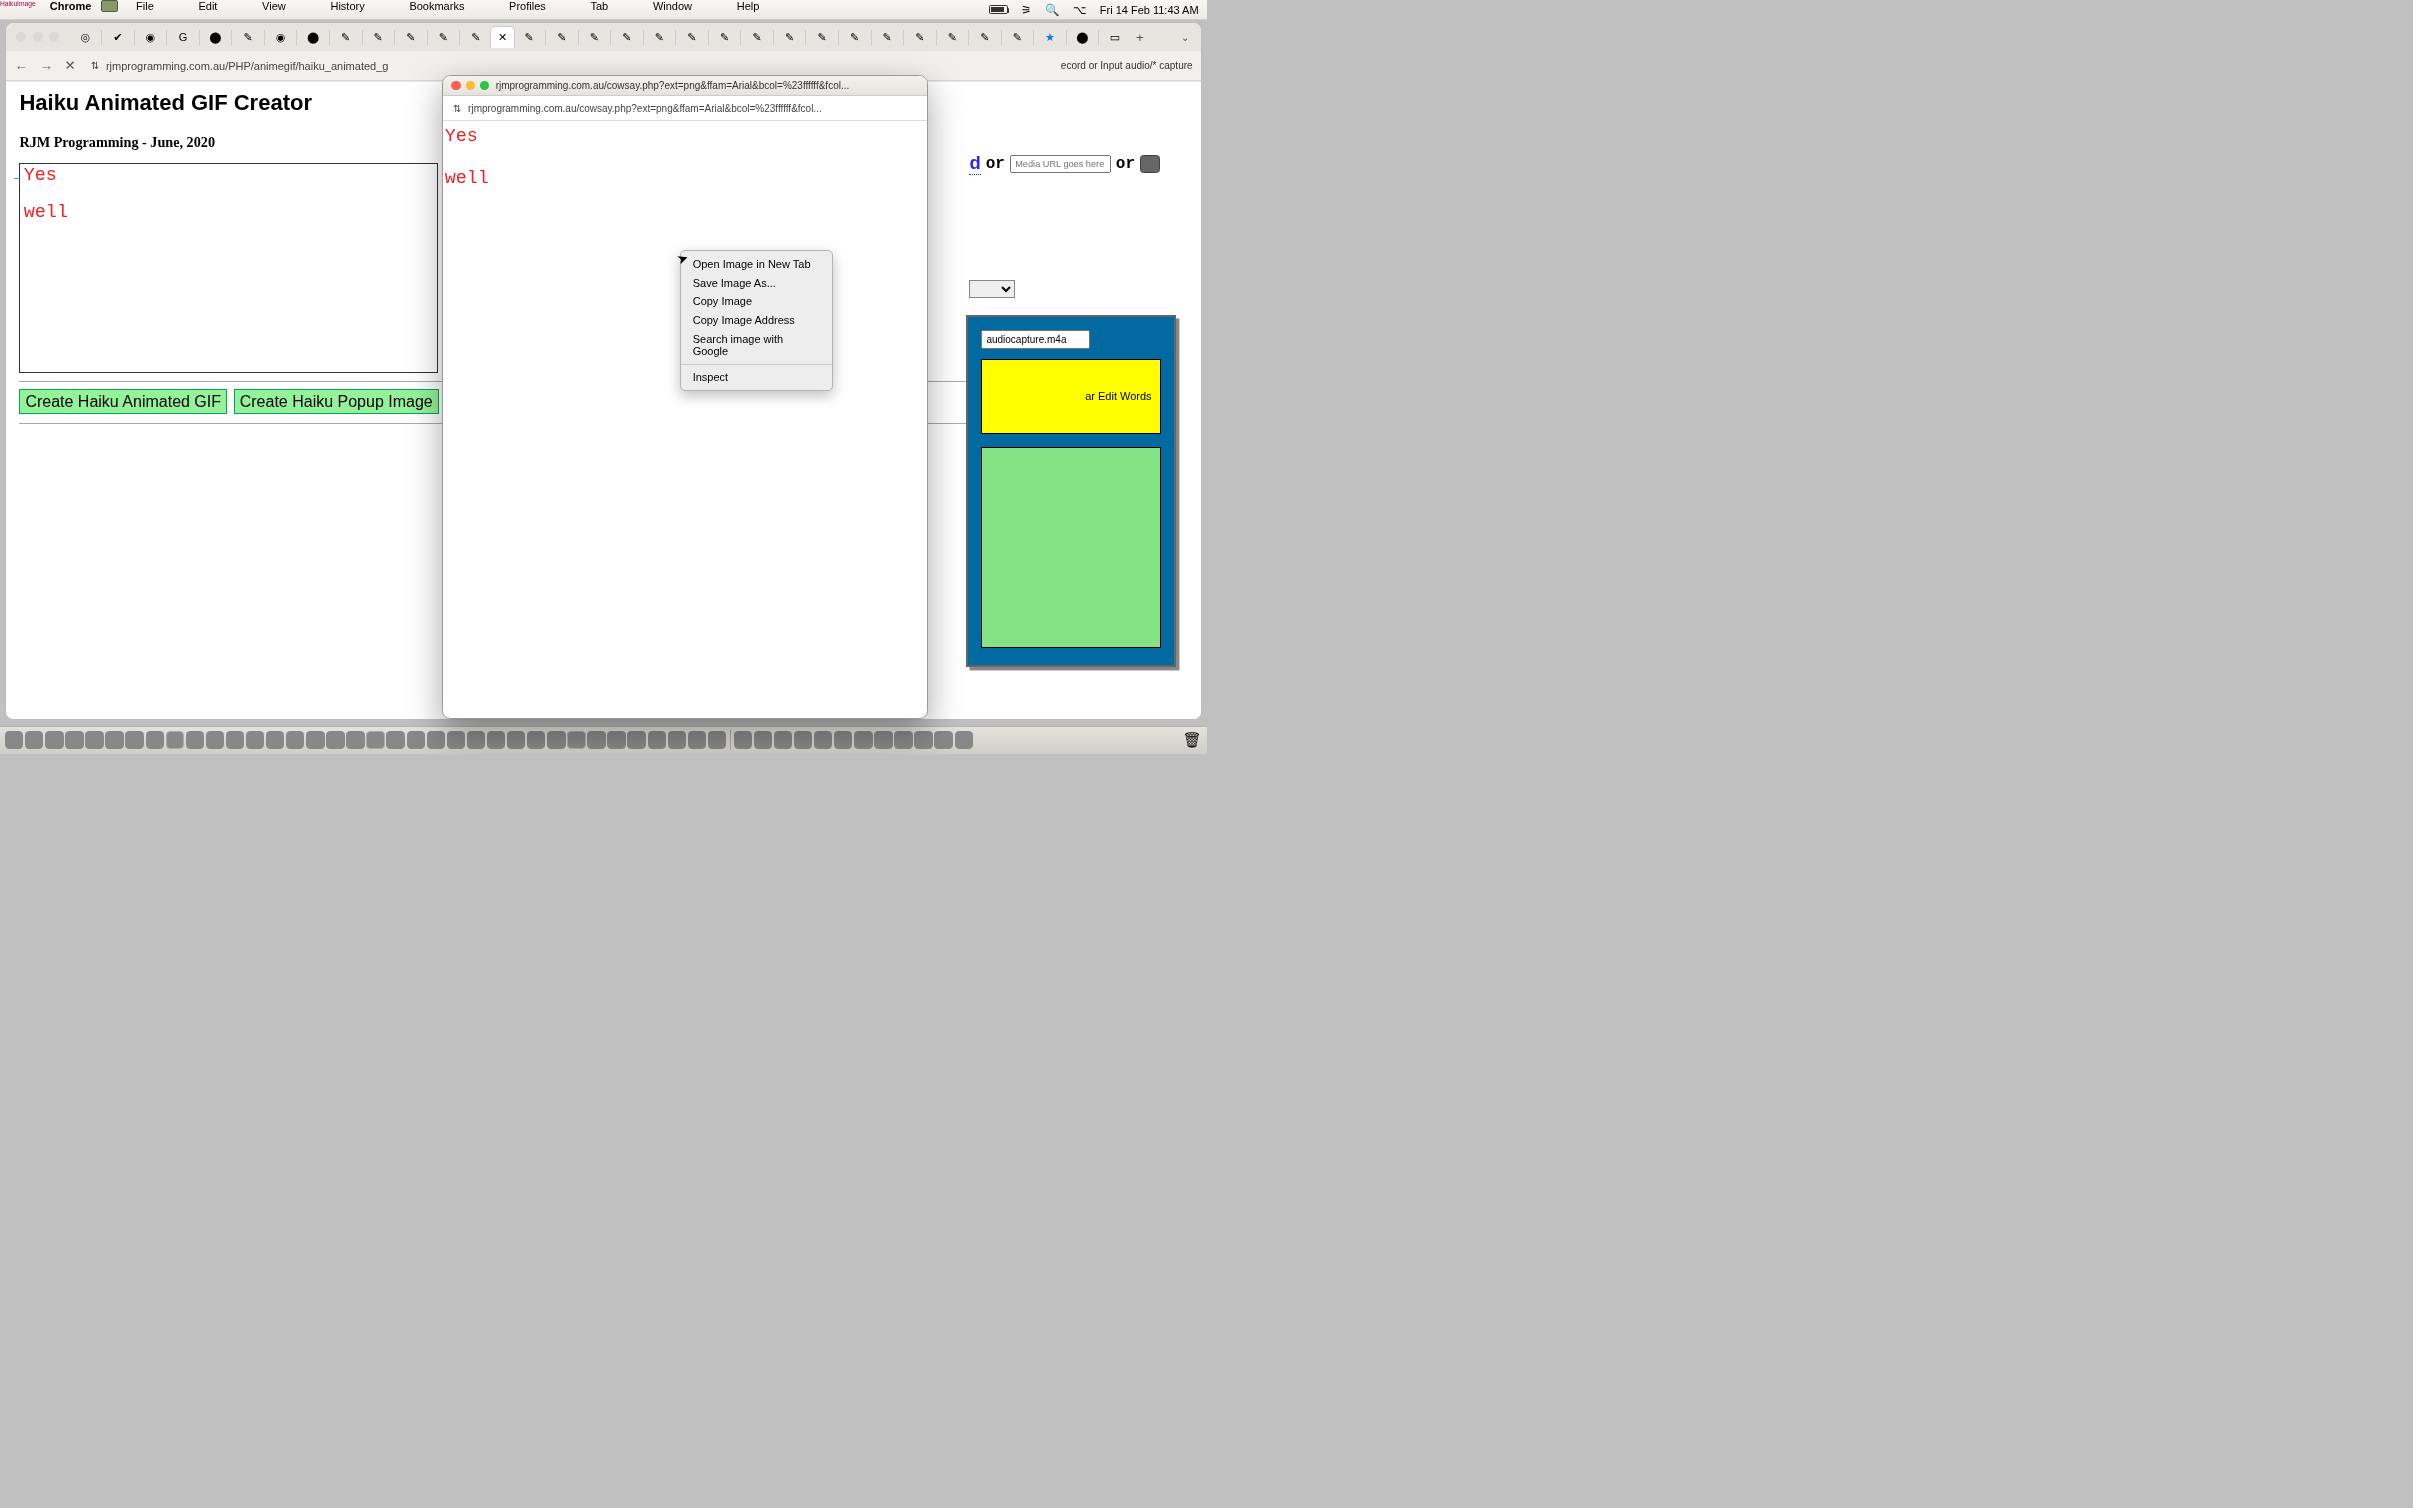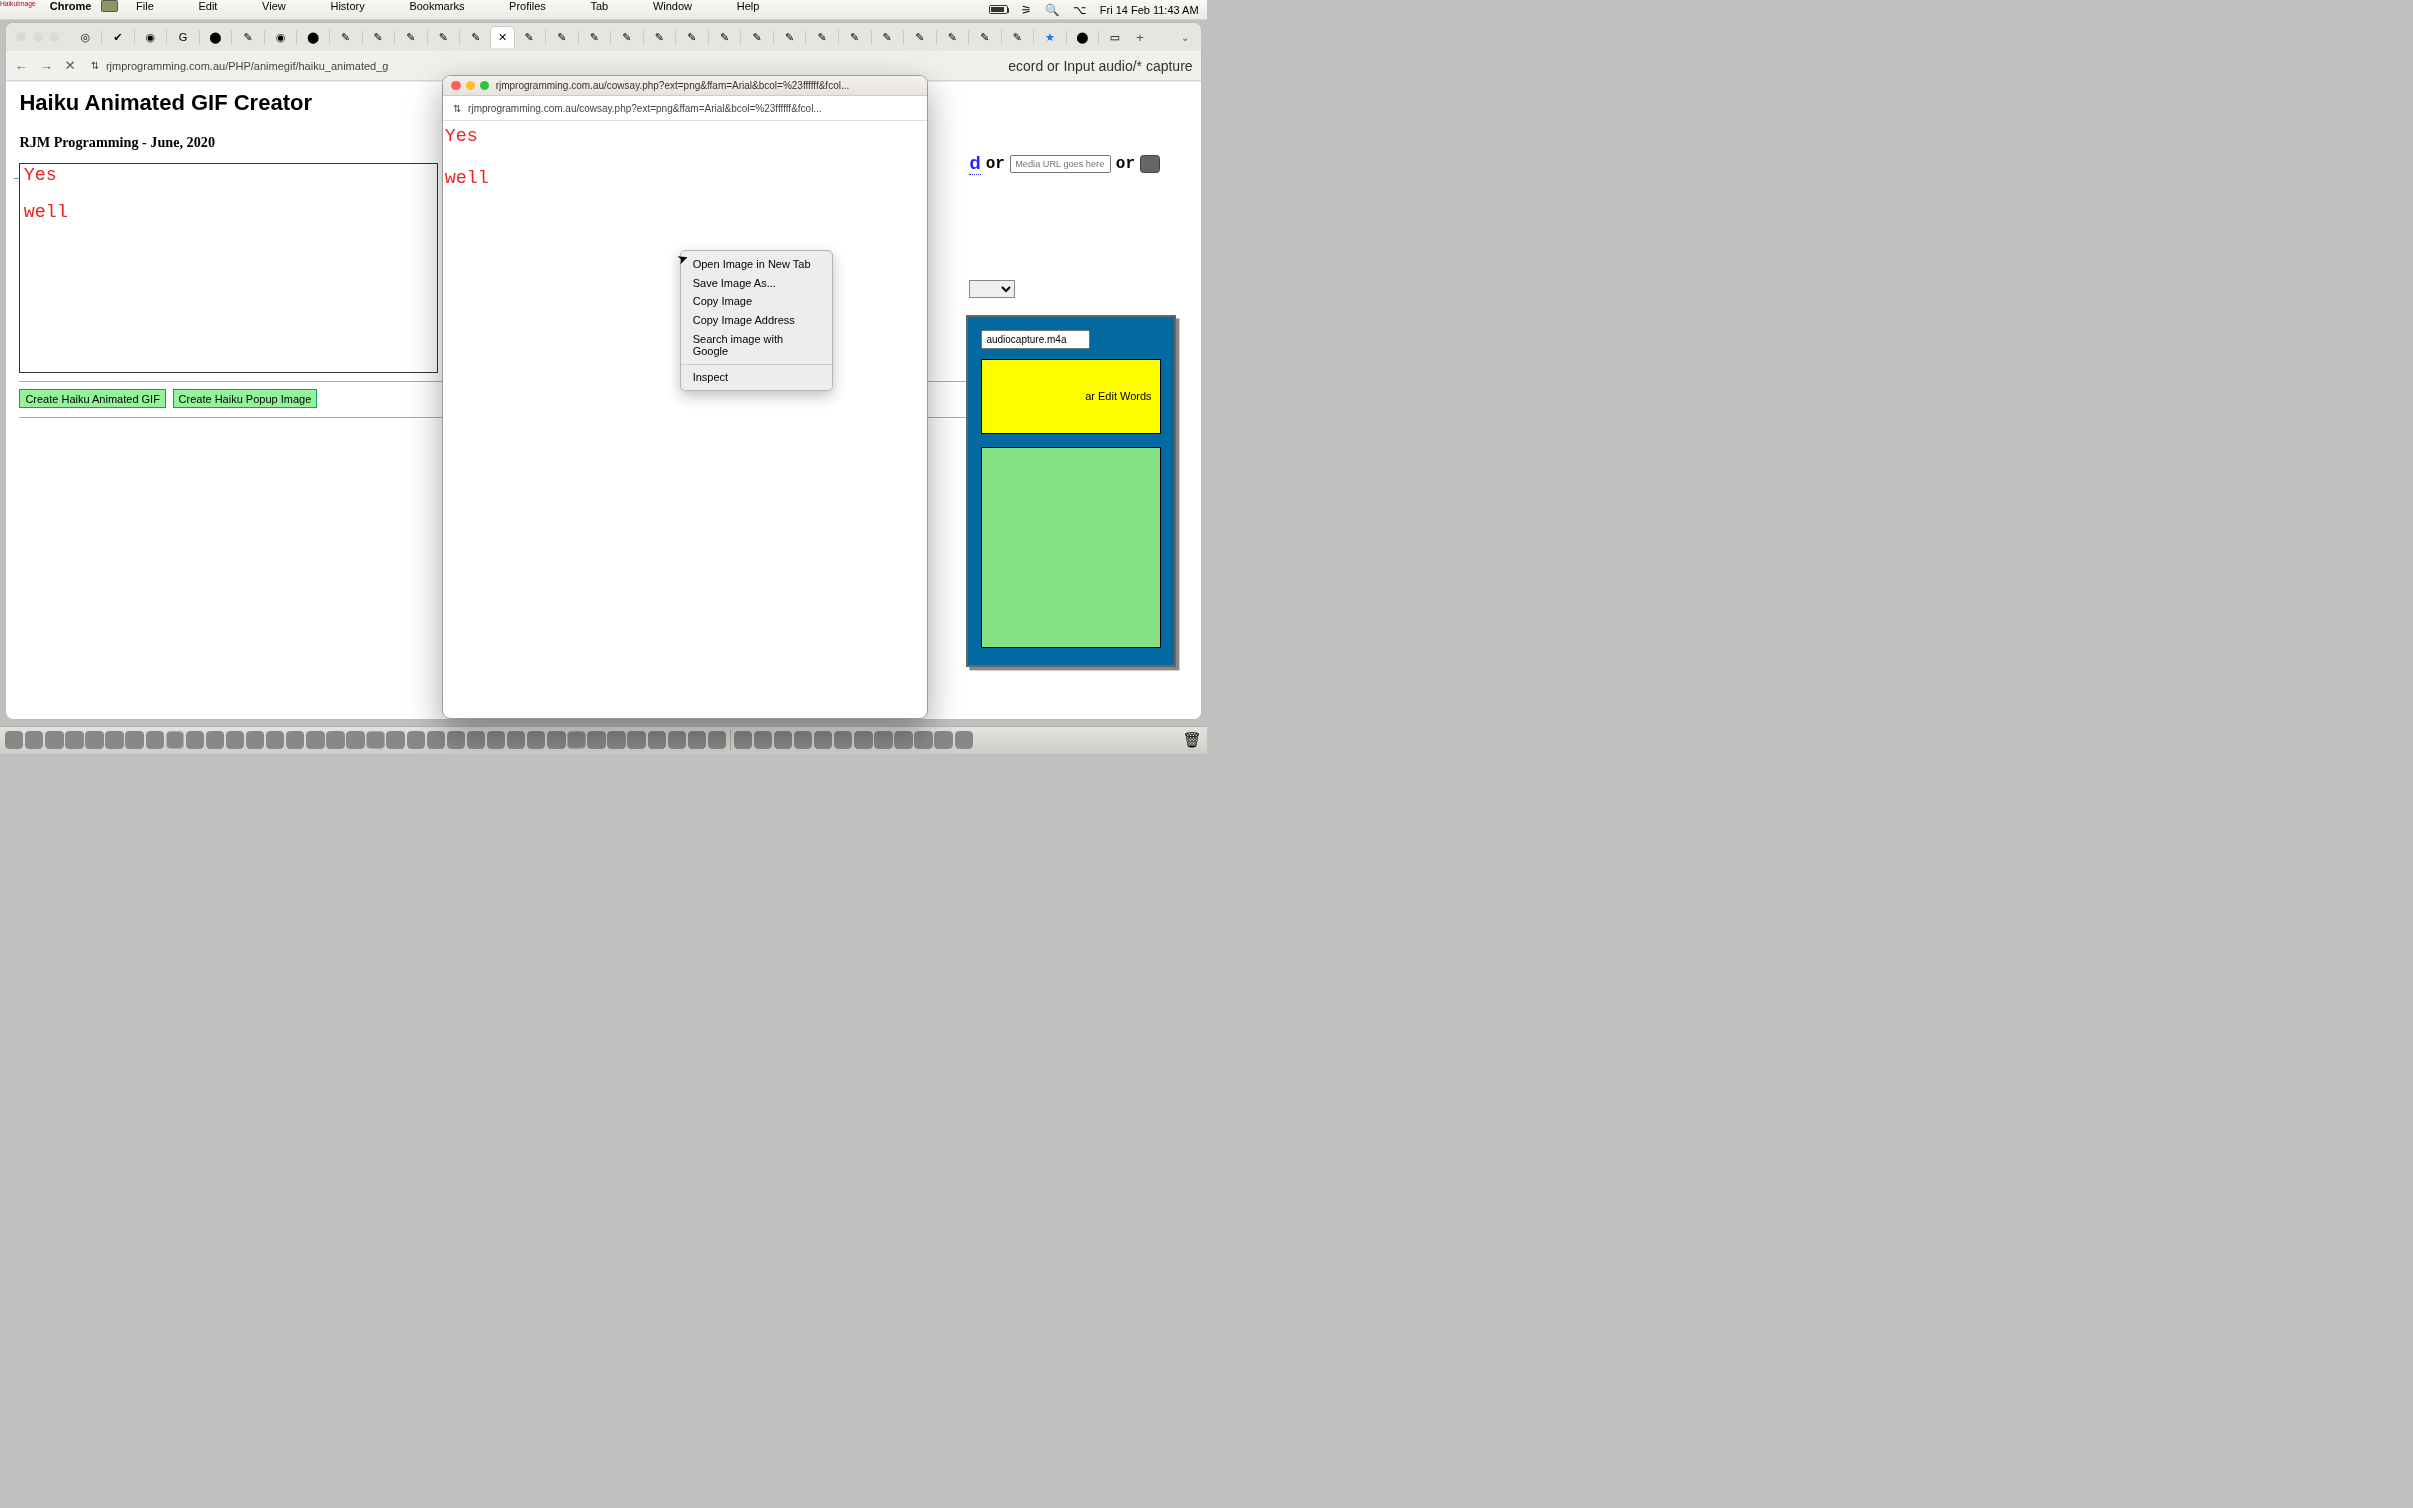--- a/index.html
+++ b/index.html
@@ -102,21 +102,21 @@
   line-height: 1.0;
   position:relative;
 }
 .haiku-box .cursor-mark { position:absolute; left:-6.7px; top:10px; color:#3a7dc9; font-size:10px; }
 .hr { border:0; border-top:0.8px solid #aaa; margin:8.4px 0 0 0; }
 .btnrow { margin-top: 6.7px; display:flex; gap:6.7px; }
 .btn-green {
   background:#94f29a;
   border:0.8px solid #0a5;
   padding:2.5px 5px;
-  font-size:11px;
+  font-size:16px;
 }
 
 
 .right-panel {
   position:absolute;
   top: 67px; right: 0; width: 235px; bottom: 0;
   background:#fff;
 }
 .right-top { padding:3.4px; font-size:15px; display:flex; align-items:center; gap:5px;}
 .right-top .d { color:#2626ff; font-weight:bold; font-size:18.4px; border-bottom:1.7px dotted #2626ff;}
@@ -339,21 +339,21 @@
   </div>
 
   <div class="toolbar">
     <span class="nav-icon">←</span>
     <span class="nav-icon">→</span>
     <span class="nav-icon">✕</span>
     <div class="addr">
       <span class="site-chip">⇅</span>
       <span>rjmprogramming.com.au/PHP/animegif/haiku_animated_g</span>
     </div>
-    <span style="font-size:14px;color:#333">ecord or Input audio/* capture</span>
+    <span style="font-size:10px;color:#333">ecord or Input audio/* capture</span>
   </div>
 
   <span class="translate-icon">⇆</span>
 
   <div class="page">
     <h1>Haiku Animated GIF Creator</h1>
     <h3>RJM Programming - June, 2020</h3>
     <div class="haiku-box">
       <span class="cursor-mark">—</span>
       <div>Yes</div>

